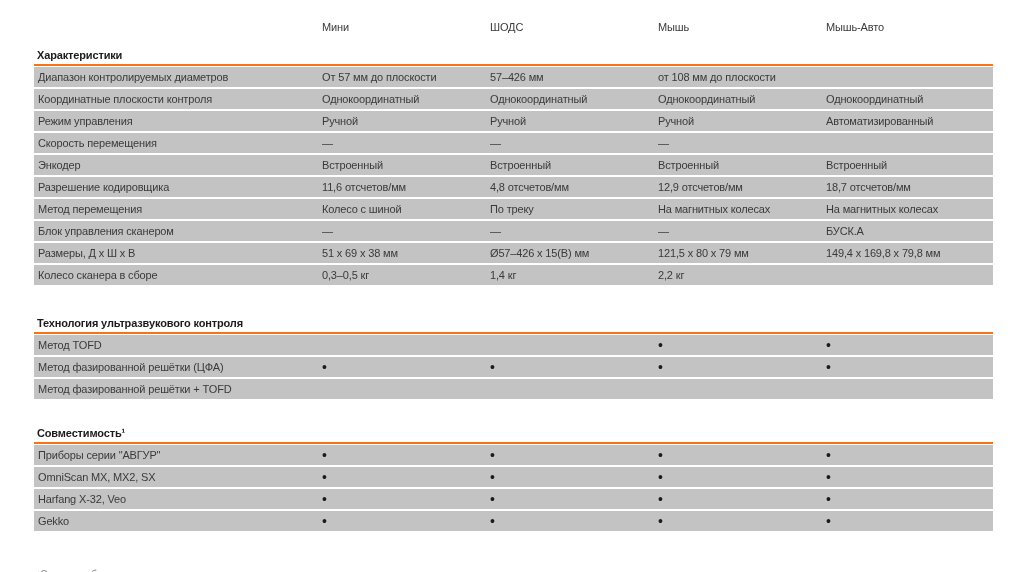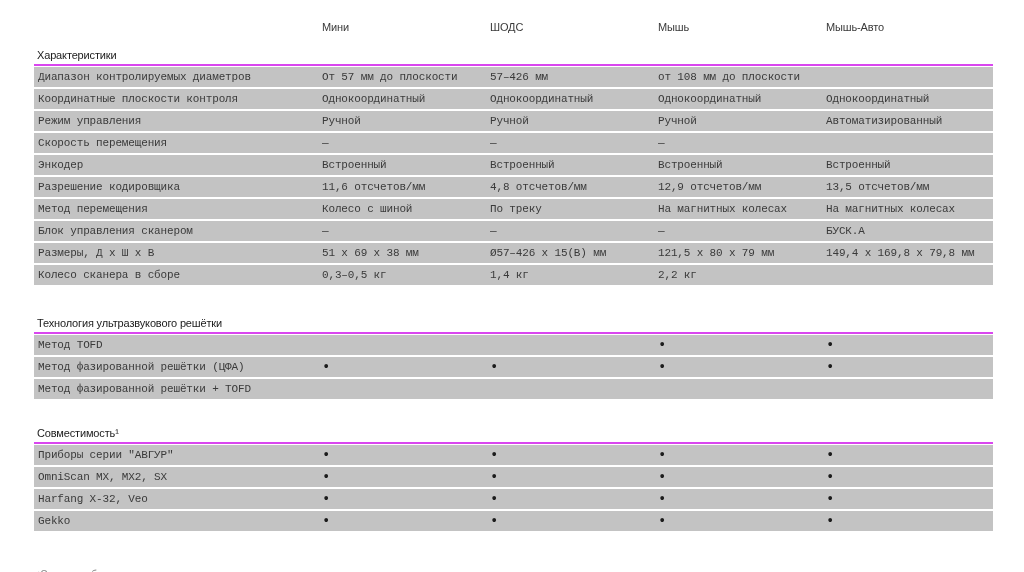--- a/index.html
+++ b/index.html
@@ -22,36 +22,35 @@
   .products-row {
     padding-top: 17px;
     font-weight: normal;
     font-size: 11px;
     color: #1b1b1b;
     line-height: 11px;
   }
   
   .section-title {
     font-size: 11px;
-    font-weight: normal;
+    font-weight: bold;
     color: #1b1b1b;
     line-height: 12px;
     padding: 0 0 3px 3px;
-    border-bottom: 2px solid #d946ef;
+    border-bottom: 2px solid #f97316;
     margin-bottom: 1px;
   }
   .section-1 { margin-top: 12px; }
   .section-2 { margin-top: 32px; }
   .section-3 { margin-top: 28px; }
   .row {
     background: #c3c3c3;
     height: 20px;
     margin-bottom: 2px;
     align-items: center;
-    font-family: Liberation Mono, monospace;
   }
   .row:last-child { margin-bottom: 0; }
   .cell {
     font-size: 11px;
     color: #3a3a3a;
     line-height: 20px;
     white-space: nowrap;
     overflow: hidden;
   }
   .cell.label { padding-left: 4px; }
@@ -119,21 +118,21 @@
             <div class="cell">Встроенный</div>
             <div class="cell">Встроенный</div>
             <div class="cell">Встроенный</div>
           </div>
 
   <div class="grid-row row">
     <div class="cell label">Разрешение кодировщика</div>
   <div class="cell">11,6 отсчетов/мм</div>
             <div class="cell">4,8 отсчетов/мм</div>
             <div class="cell">12,9 отсчетов/мм</div>
-            <div class="cell">13,5 отсчетов/мм</div>
+            <div class="cell">18,7 отсчетов/мм</div>
           </div>
 
   <div class="grid-row row">
     <div class="cell label">Метод перемещения</div>
   <div class="cell">Колесо с шиной</div>
             <div class="cell">По треку</div>
             <div class="cell">На магнитных колесах</div>
             <div class="cell">На магнитных колесах</div>
           </div>
 
@@ -156,21 +155,21 @@
   <div class="grid-row row">
     <div class="cell label">Колесо сканера в сборе</div>
             <div class="cell">0,3–0,5 кг</div>
             <div class="cell">1,4 кг</div>
             <div class="cell">2,2 кг</div>
           </div>
 </div>
   </section>
 
   <section class="section section-2">
-    <h2 class="section-title">Технология ультразвукового решётки</h2>
+    <h2 class="section-title">Технология ультразвукового контроля</h2>
     <div class="rows">
   <div class="grid-row row">
     <div class="cell label">Метод TOFD</div>
   <div class="cell"></div>
             <div class="cell"></div>
             <div class="cell bullet">•</div>
             <div class="cell bullet">•</div>
           </div>
 
   <div class="grid-row row">

